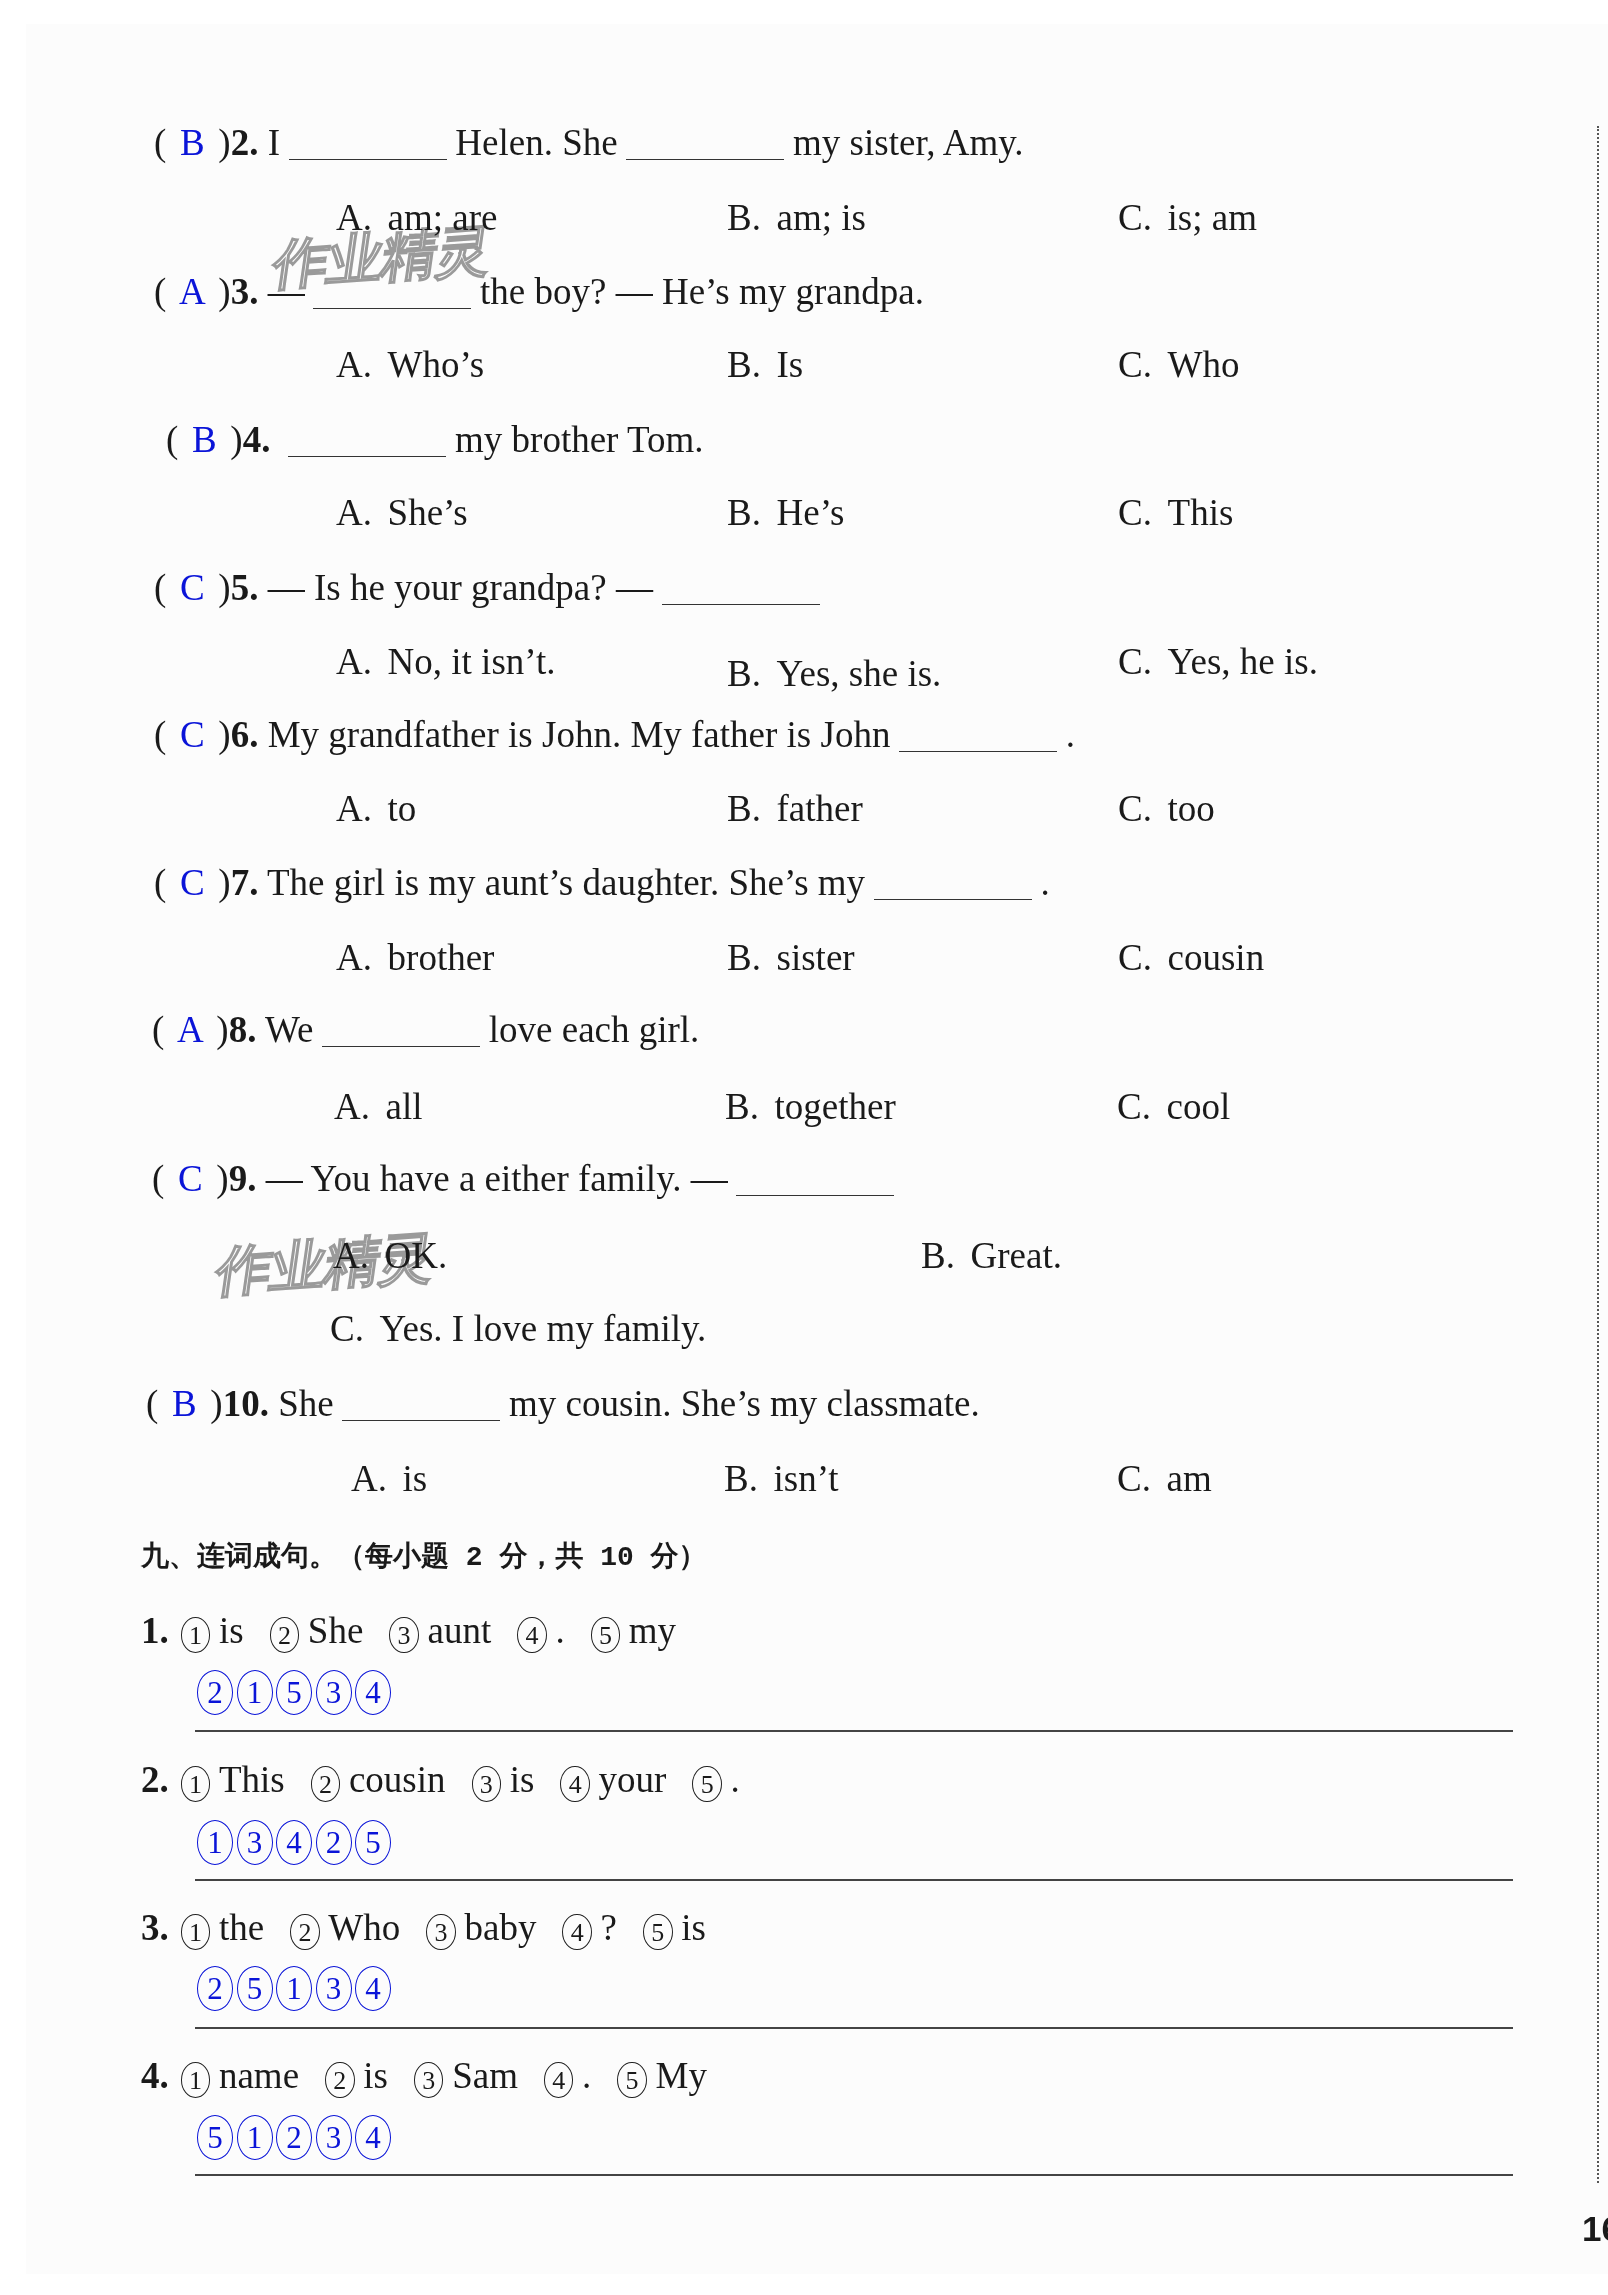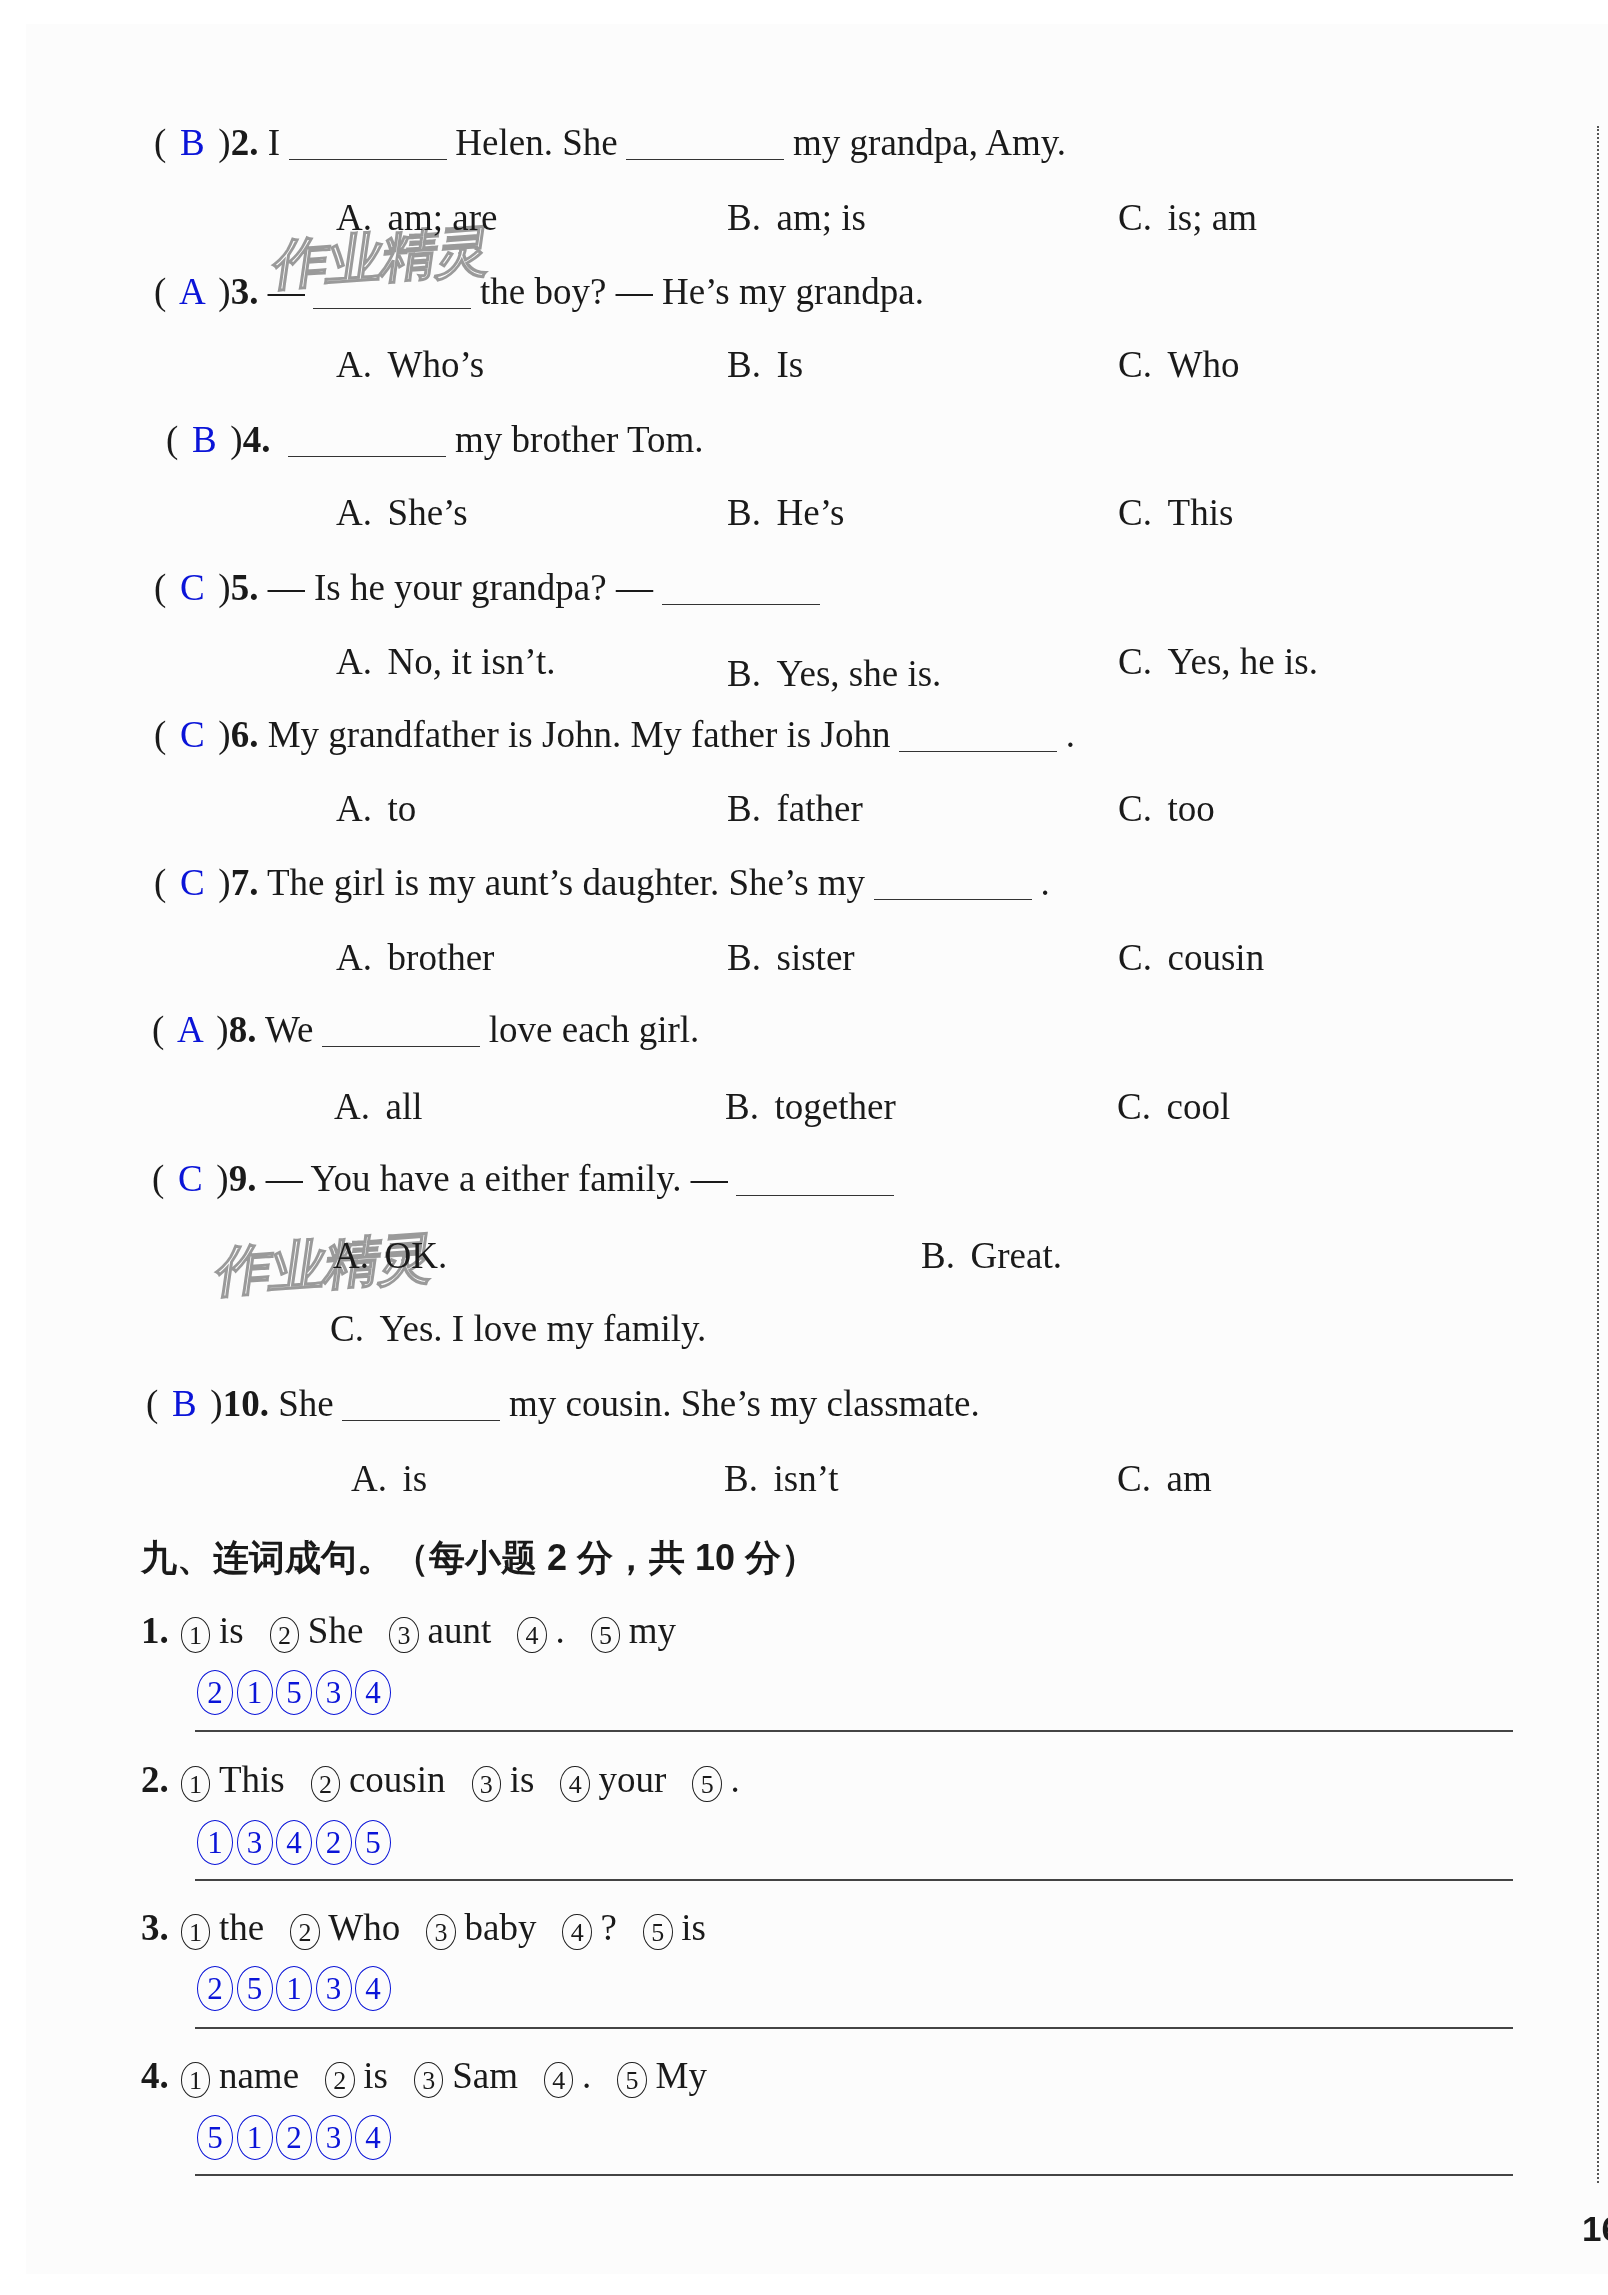--- a/index.html
+++ b/index.html
@@ -7,21 +7,21 @@
          font-family:"Liberation Serif","DejaVu Serif",serif; color:#1a1a1a; }
   .page { position:absolute; left:26px; top:24px; width:1583px; height:2250px; background:#fcfcfc; }
   .abs { position:absolute; white-space:nowrap; }
   .line { font-size:37px; line-height:43px; }
   .paren { display:inline-block; }
   .ans { color:#0a14d8; display:inline-block; width:52px; text-align:center; }
   .num { font-weight:bold; }
   .blank { display:inline-block; border-bottom:1.7px solid #333; width:158px; height:31px; vertical-align:-5.2px; margin:0 8.7px; }
   .opt { font-size:37px; line-height:43px; }
   .opt .lbl { margin-right:15.6px; }
-  .section { font-family:Liberation Sans, sans-serif; font-weight:bold; font-size:36px; line-height:40px; }
+  .section { font-family:Liberation Mono, monospace; font-weight:bold; font-size:28px; line-height:40px; }
   .circ { display:inline-block; width:29.5px; height:36px; border:1.3px solid #222; border-radius:50%;
           text-align:center; font-size:26px; line-height:36px; margin-right:8.7px; vertical-align:middle; box-sizing:border-box; }
   .word { margin-right:26px; }
   .seq .c { display:inline-block; width:36px; height:45px; border:1.7px solid #0a14d8; border-radius:50%;
             color:#0a14d8; text-align:center; font-size:31px; line-height:43px; margin-right:3.5px; box-sizing:border-box; }
   .ansline { position:absolute; left:195px; width:1318px; height:0; border-top:2.2px solid #444; }
   .dash { position:absolute; left:1597px; top:126px; height:2057px; border-left:2.6px dotted #555; }
   .pageno { position:absolute; left:1582px; top:2209px; font-family:"Liberation Sans",sans-serif; font-weight:bold; font-size:35px; }
   .wm { position:absolute; font-family:"DejaVu Sans",sans-serif; font-weight:bold; font-size:55px; color:transparent;
         -webkit-text-stroke:1.3px #9a9a9a; transform:skewX(-12deg) rotate(-4deg); letter-spacing:-1.7px; }
@@ -29,21 +29,21 @@
 </head>
 <body>
 
 <div class="page"></div>
 
 <div class="wm" style="left:275px;top:221px;">作业精灵</div>
 <div class="wm" style="left:218px;top:1228px;">作业精灵</div>
 
 <div class="abs line" style="left:154px;top:121px;">
   <span class="paren">(</span><span class="ans">B</span><span class="paren">)</span><span class="num">2.</span>
-  <span>I</span><span class="blank"></span><span>Helen.  She</span><span class="blank"></span><span>my grandpa, Amy.</span>
+  <span>I</span><span class="blank"></span><span>Helen.  She</span><span class="blank"></span><span>my sister, Amy.</span>
 </div>
 <div class="abs opt" style="left:336px;top:196px;"><span class="lbl">A.</span><span>am; are</span></div>
 <div class="abs opt" style="left:727px;top:196px;"><span class="lbl">B.</span><span>am; is</span></div>
 <div class="abs opt" style="left:1118px;top:196px;"><span class="lbl">C.</span><span>is; am</span></div>
 
 <div class="abs line" style="left:154px;top:270px;">
   <span class="paren">(</span><span class="ans">A</span><span class="paren">)</span><span class="num">3.</span>
   <span>—</span><span class="blank"></span><span>the boy?    — He’s my grandpa.</span>
 </div>
 <div class="abs opt" style="left:336px;top:343px;"><span class="lbl">A.</span><span>Who’s</span></div>

